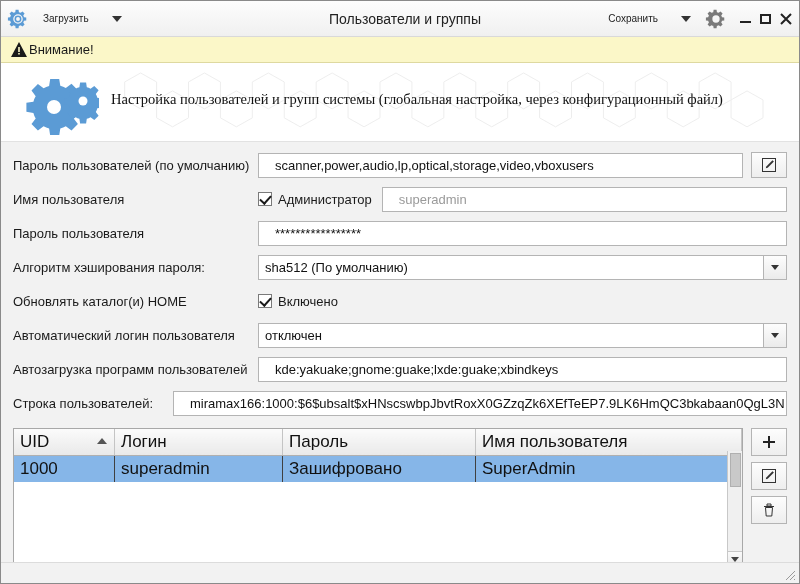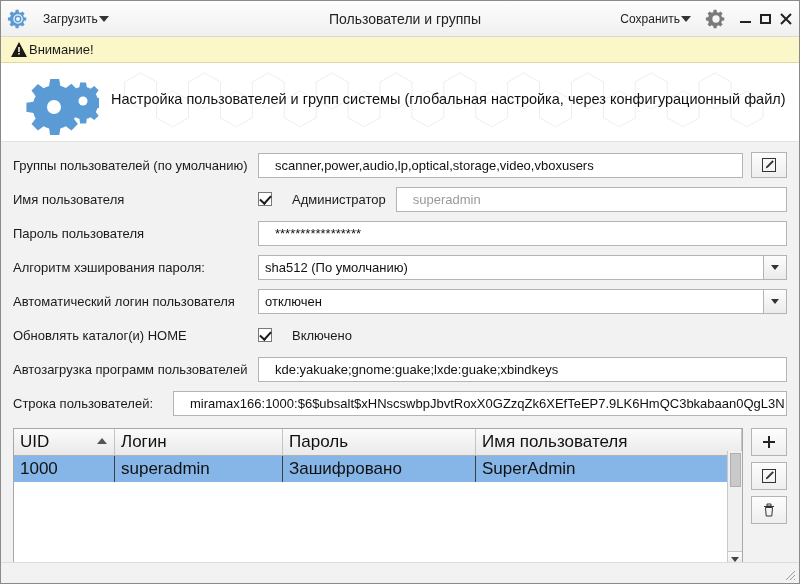--- a/index.html
+++ b/index.html
@@ -43,23 +43,23 @@
     position: absolute;
     left: 10px; right: 0;
     text-align: center;
     font-size: 14px;
     color: #222;
     pointer-events: none;
   }
   .menu-btn {
     display: flex;
     align-items: center;
-    gap: 1px;
+    gap: 23px;
     padding: 3px 6px;
-    font-size: 12px;
+    font-size: 10px;
     color: #222;
     cursor: default;
     z-index: 2;
   }
   .caret {
     width: 0; height: 0;
     border-left: 5px solid transparent;
     border-right: 5px solid transparent;
     border-top: 6px solid #333;
   }
@@ -126,20 +126,21 @@
     left: 18px; top: 6px;
     width: 80px; height: 66px;
   }
   .head-title {
     position: absolute;
     left: 110px;
     top: 28px;
     right: 8px;
     font-size: 14.5px;
     color: #111;
+    font-family: Liberation Serif, serif;
   }
 
   
   .form {
     padding: 10px 12px 0 12px;
   }
   .row {
     display: flex;
     align-items: center;
     height: 26px;
@@ -173,21 +174,21 @@
     background: linear-gradient(#fdfdfd, #eeeeee);
     display: flex;
     align-items: center;
     justify-content: center;
     cursor: default;
     box-sizing: border-box;
   }
   .chk {
     display: flex;
     align-items: center;
-    gap: 20px;
+    gap: 6px;
     margin-right: 10px;
     white-space: nowrap;
   }
   .box {
     width: 14px; height: 14px;
     border: 1px solid #7a7a7a;
     background: #fff;
     position: relative;
     box-sizing: border-box;
   }
@@ -438,21 +439,21 @@
         </g>
         <circle cx="64" cy="32" r="4.5" fill="#ffffff"></circle>
       </svg>
     </span>
     <div class="head-title">Настройка пользователей и групп системы (глобальная настройка, через конфигурационный файл)</div>
   </div>
 
   <div class="form">
 
     <div class="row">
-      <div class="lbl w245">Группы пользователей (по умолчанию)</div>
+      <div class="lbl w245">Пароль пользователей (по умолчанию)</div>
       <div class="inp flex1">scanner,power,audio,lp,optical,storage,video,vboxusers</div>
       <div class="icon-btn">
         <svg width="16" height="16" viewBox="0 0 16 16">
           <rect x="1.5" y="1.5" width="13" height="13" fill="none" stroke="#333"></rect>
           <path d="M11.5 3.2l1.4 1.4-6.2 6.2-1.9.5.5-1.9z" fill="#333"></path>
         </svg>
       </div>
     </div>
 
     <div class="row">
@@ -473,34 +474,34 @@
       <div class="lbl w245">Алгоритм хэширования пароля:</div>
       <div class="sel flex1">
         <span>sha512 (По умолчанию)</span>
         <span class="arrow">
             <i></i>
           </span>
       </div>
     </div>
 
     <div class="row">
+      <div class="lbl w245">Обновлять каталог(и) HOME</div>
+      <div class="chk">
+        <span class="box on"></span>
+        <span>Включено</span>
+      </div>
+    </div>
+
+    <div class="row">
       <div class="lbl w245">Автоматический логин пользователя</div>
       <div class="sel flex1">
         <span>отключен</span>
         <span class="arrow">
             <i></i>
           </span>
-      </div>
-    </div>
-
-    <div class="row">
-      <div class="lbl w245">Обновлять каталог(и) HOME</div>
-      <div class="chk">
-        <span class="box on"></span>
-        <span>Включено</span>
       </div>
     </div>
 
     <div class="row">
       <div class="lbl w245">Автозагрузка программ пользователей</div>
       <div class="inp flex1">kde:yakuake;gnome:guake;lxde:guake;xbindkeys</div>
     </div>
 
     <div class="row">
       <div class="lbl" style="width:160px">Строка пользователей:</div>

